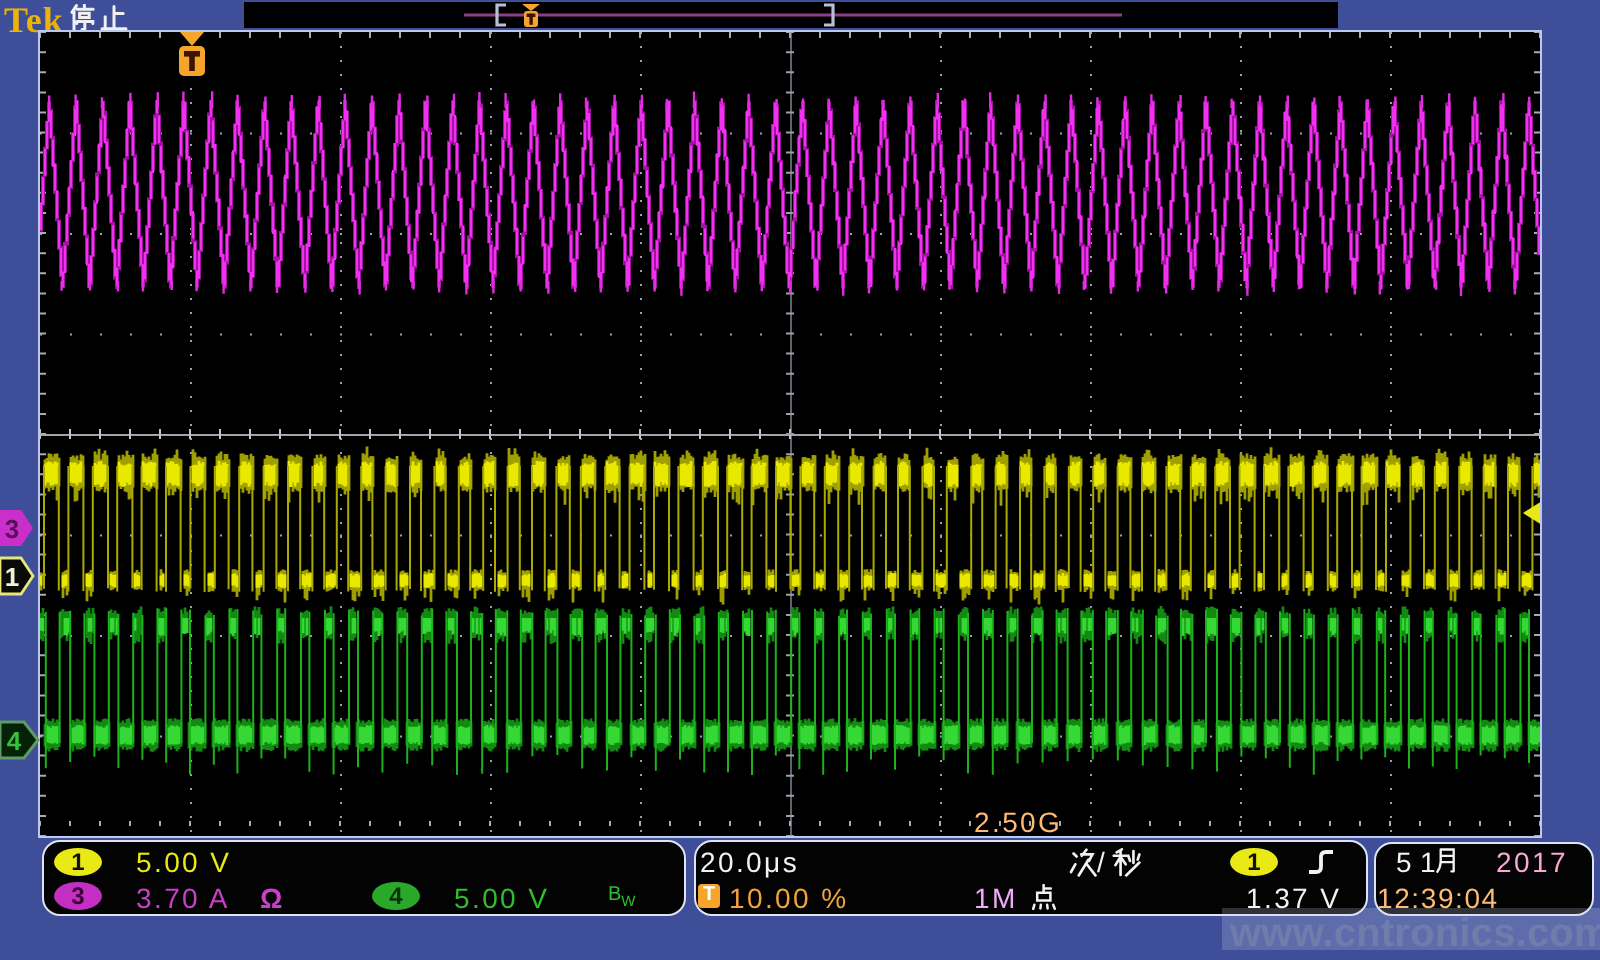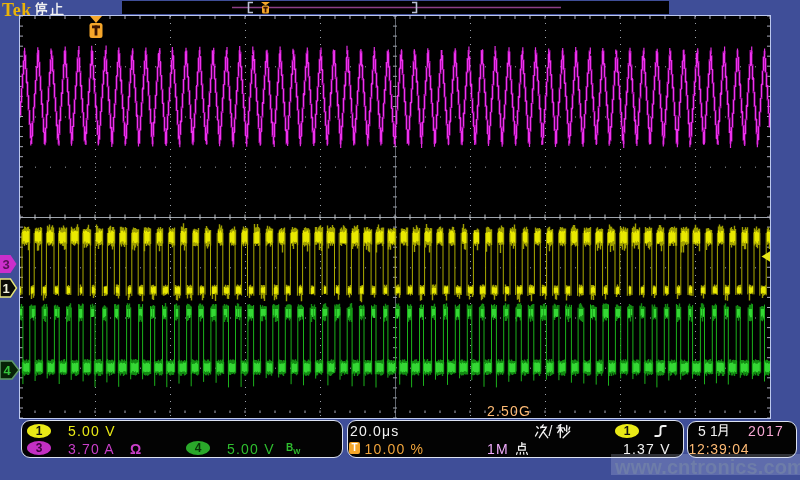--- a/index.html
+++ b/index.html
@@ -72,21 +72,21 @@
 <div class="box" style="left:21px;top:420px;width:322px;height:38px"></div>
 <div class="box" style="left:347px;top:420px;width:337px;height:38px"></div>
 <div class="box" style="left:687px;top:421px;width:110px;height:37px"></div>
 <div class="oval" style="left:27px;top:424px;background:#e9e916;color:#111">1</div>
 <div class="ab mono" style="left:68px;top:423px;color:#e9e916">5.00 V</div>
 <div class="oval" style="left:27px;top:441px;background:#c32fc3;color:#3a003a">3</div>
 <div class="ab mono" style="left:68px;top:441px;color:#c93fc9">3.70 A</div>
 <div class="ab" style="left:130px;top:441px;color:#c93fc9;font-weight:bold;font-size:14px">Ω</div>
 <div class="oval" style="left:186px;top:441px;background:#2aa82a;color:#073307">4</div>
 <div class="ab mono" style="left:227px;top:441px;color:#2fbe2f">5.00 V</div>
-<div class="ab" style="left:286px;top:442px;color:#2fbe2f;font-size:10px;font-weight:bold">B<span style="font-size:7.5px;vertical-align:-3px">W</span></div>
+<div class="ab" style="left:304px;top:442px;color:#2fbe2f;font-size:10px;font-weight:normal">B<span style="font-size:7.5px;vertical-align:-3px">W</span></div>
 <div class="ab mono" style="left:350px;top:423px;color:#f2f2f2">20.0μs</div>
 <div class="ab mono" style="left:487px;top:403px;color:#fdba74">2.50G</div>
 <svg style="position:absolute;left:533.5px;top:424px" width="15" height="15" viewBox="0 0 14 14">
     <path d="M2.6,2.6 4,4 M3.4,7.6 1.4,11.2 M8.6,0.8 6.4,3.6 M6.2,3 H11.4 L9.8,6 M9.6,5.4 5,12.8 M8.8,7.6 12.8,12.8" stroke="#f2f2f2" stroke-width="1.25" fill="none" stroke-linecap="round"></path>
   </svg>
 <div class="ab mono" style="left:548.5px;top:423px;color:#f2f2f2">/</div>
 <svg style="position:absolute;left:556px;top:424px" width="15" height="15" viewBox="0 0 14 14">
     <path d="M4.6,0.6 2.2,2 M0.8,3.6 H7 M4,1.6 V12.6 M3.8,4.4 1.6,8 M4.2,4.4 6.4,7.6 M10,1.4 V7 M7.6,3.6 8.4,6 M12.8,3 12,5.4 M12.8,6.8 6.6,12.8" stroke="#f2f2f2" stroke-width="1.25" fill="none" stroke-linecap="round"></path>
   </svg>
 <div class="oval" style="left:615px;top:424px;background:#e9e916;color:#111;width:24px">1</div>

